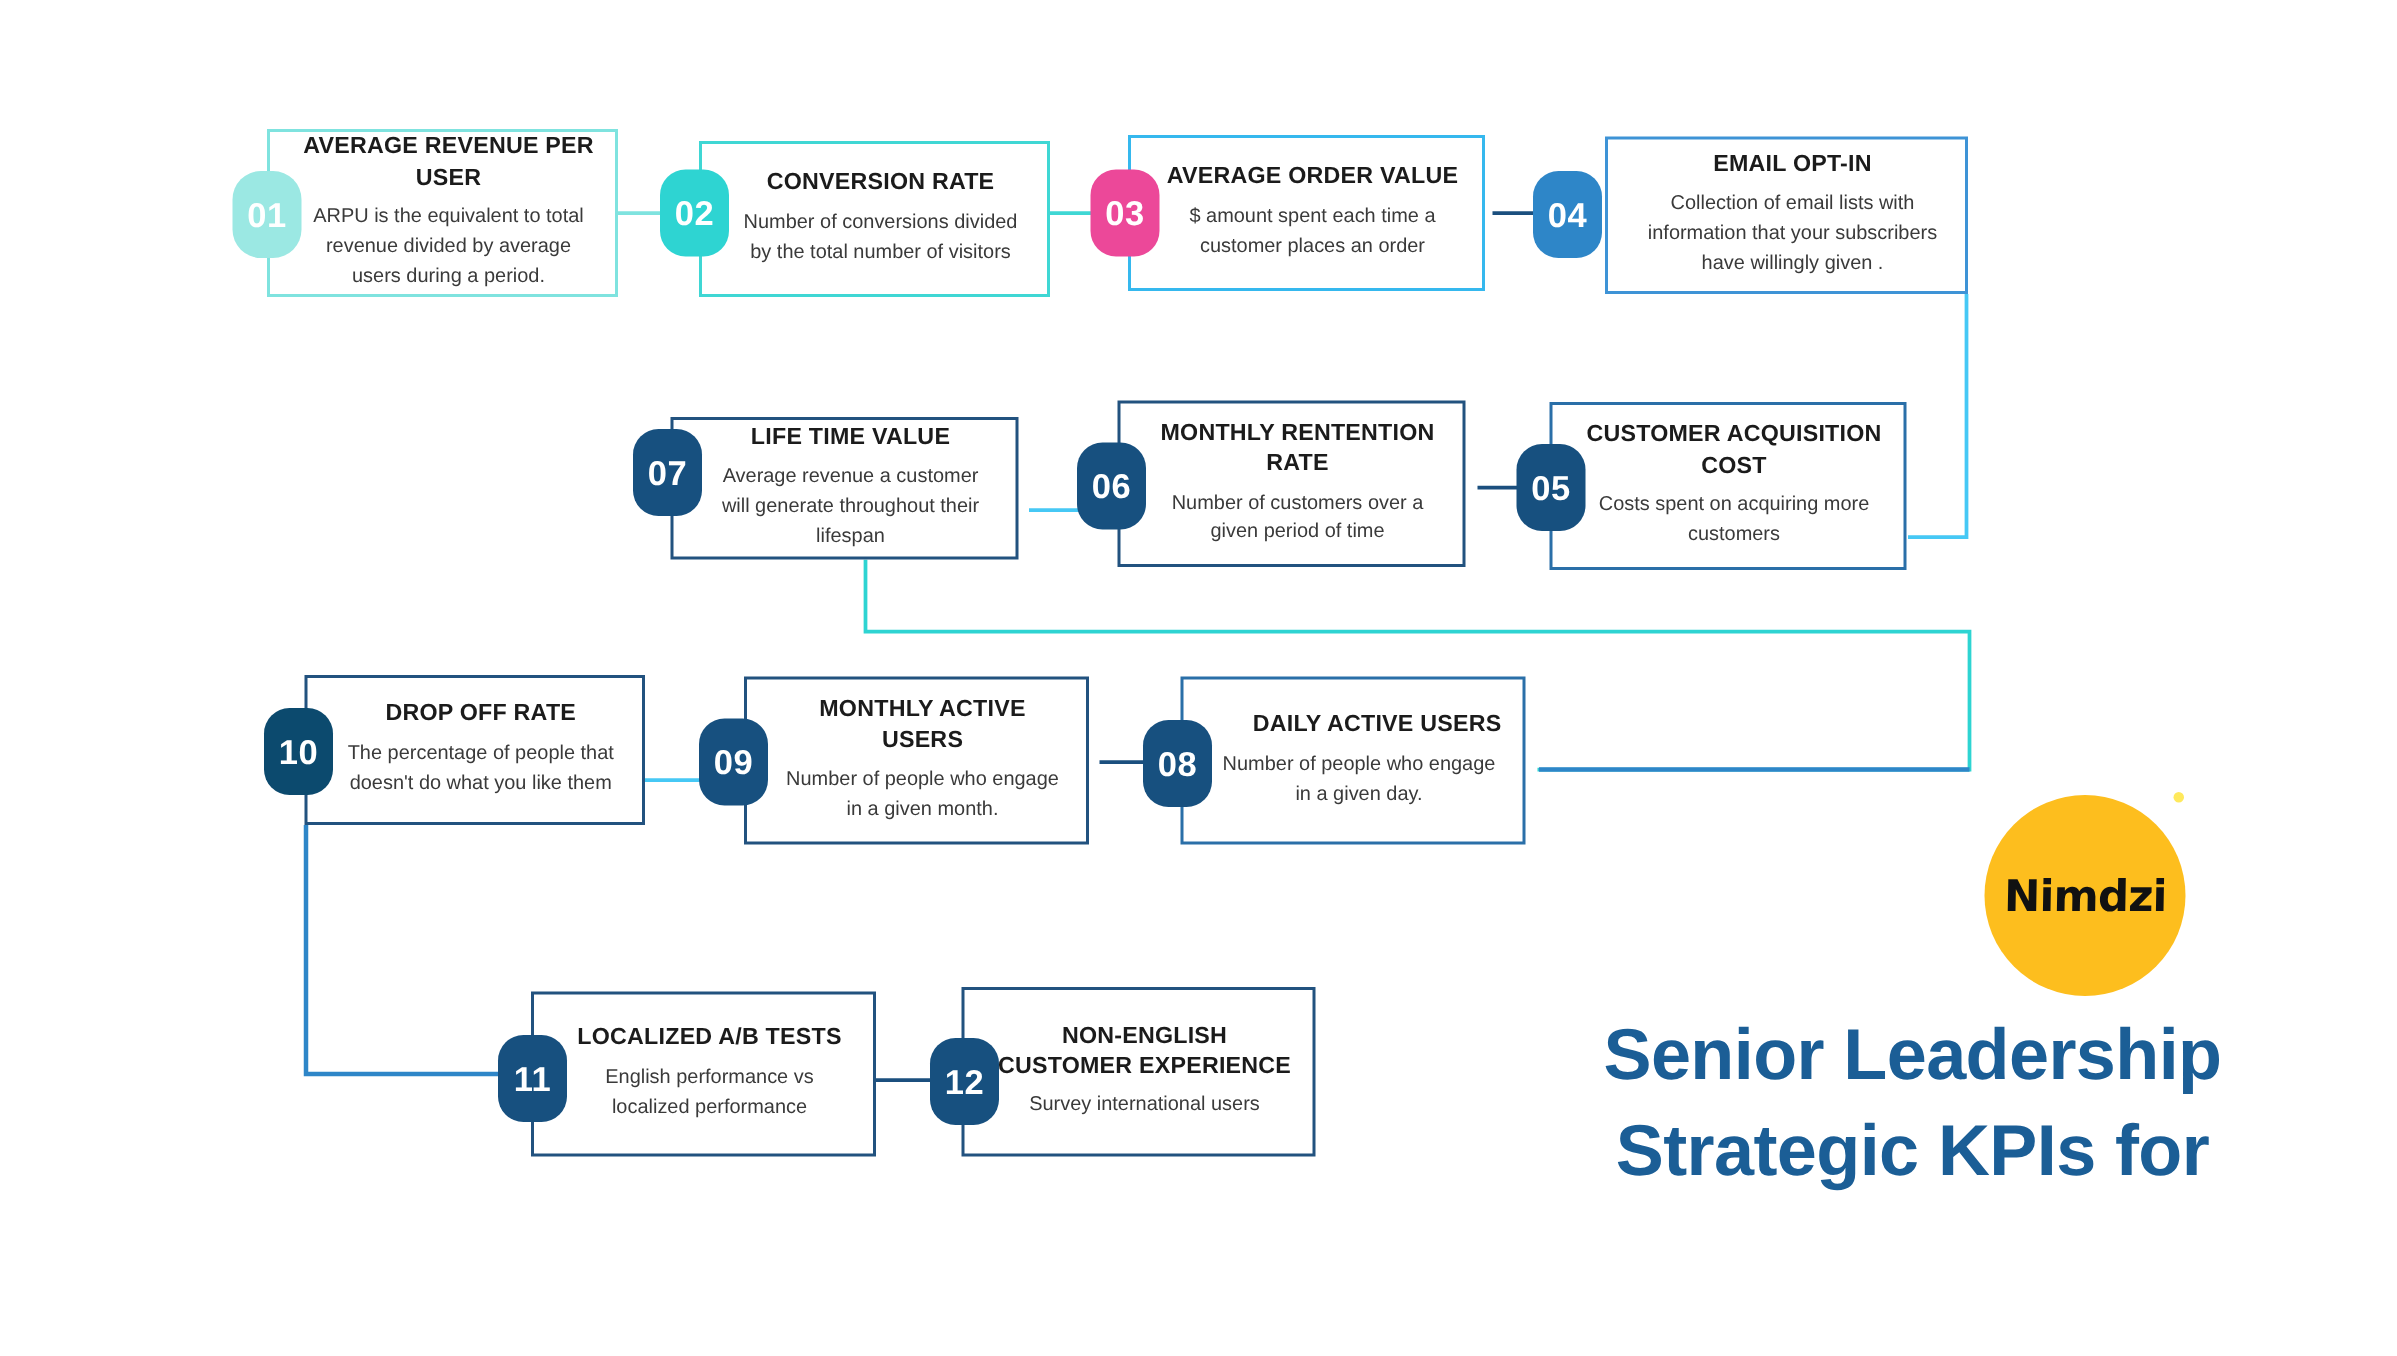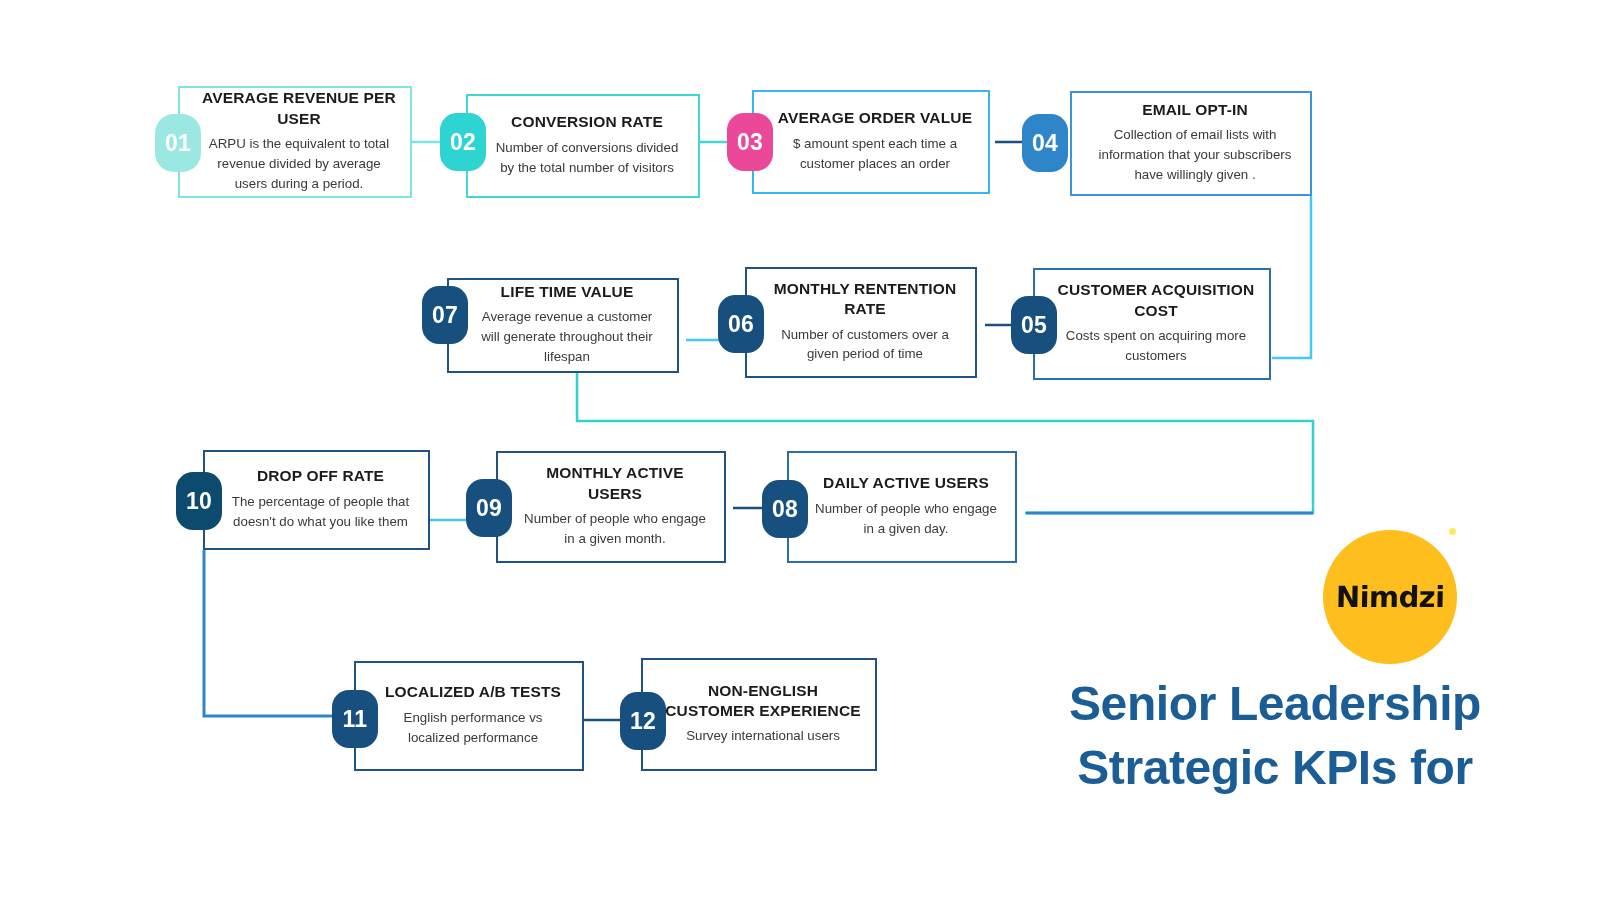--- a/index.html
+++ b/index.html
@@ -202,21 +202,21 @@
   </div>
 
   <div class="kpi-card" style="left:447px; top:262px; width:232px; height:95px; border-width:2.5px; border-color:#22527F;margin-top:16px;">
     <div class="kpi-title">LIFE TIME VALUE</div>
     <div class="kpi-desc">Average revenue  a customer will generate throughout their lifespan</div>
   </div>
   <div class="kpi-badge" style="left:422px; top:286px; background:#17507F;">
     <span>07</span>
   </div>
 
-  <div class="kpi-card" style="left:787px; top:451px; width:230px; height:112px; border-width:2.5px; border-color:#2A6FA8;">
+  <div class="kpi-card" style="left:787px; top:451px; width:230px; height:112px; border-width:2.5px; border-color:#2A6FA8;align-items:flex-end;">
     <div class="kpi-title">DAILY ACTIVE USERS</div>
     <div class="kpi-desc">Number of people who engage in a given day.</div>
   </div>
   <div class="kpi-badge" style="left:762px; top:480px; background:#17507F;">
     <span>08</span>
   </div>
 
   <div class="kpi-card" style="left:496px; top:451px; width:230px; height:112px; border-width:2.5px; border-color:#22527F;">
     <div class="kpi-title">MONTHLY ACTIVE USERS</div>
     <div class="kpi-desc">Number of people who engage in a given month.</div>

